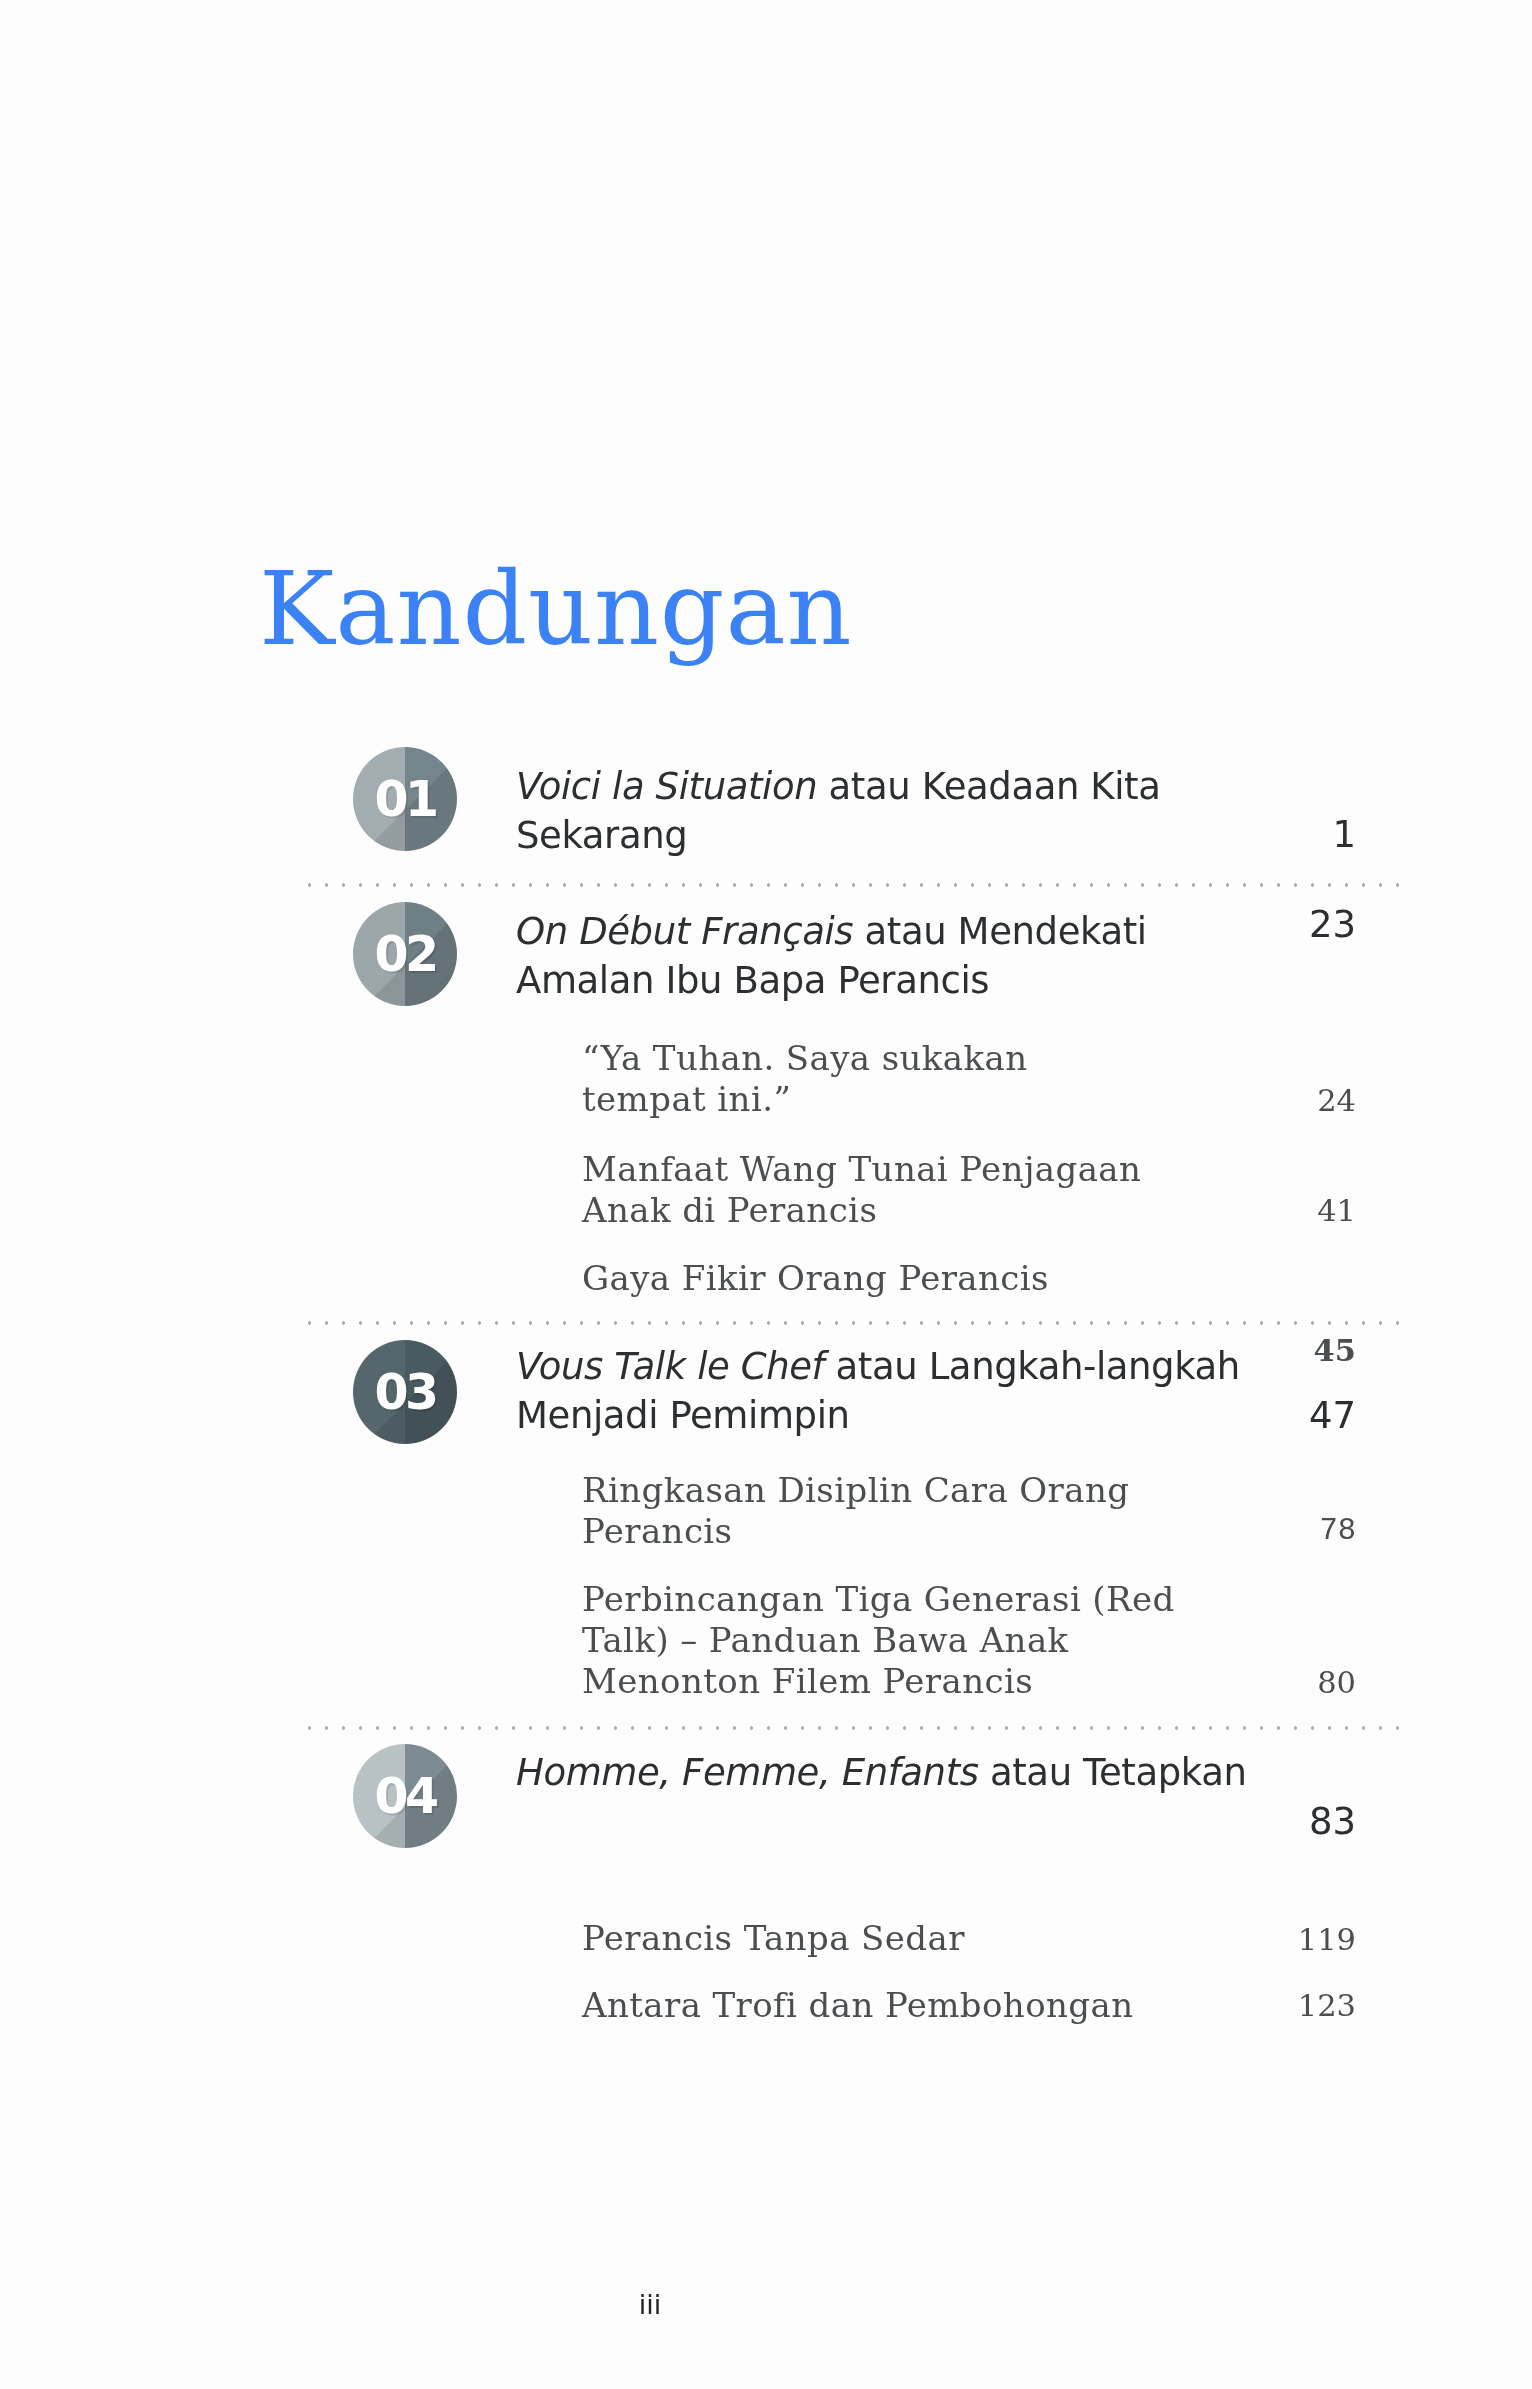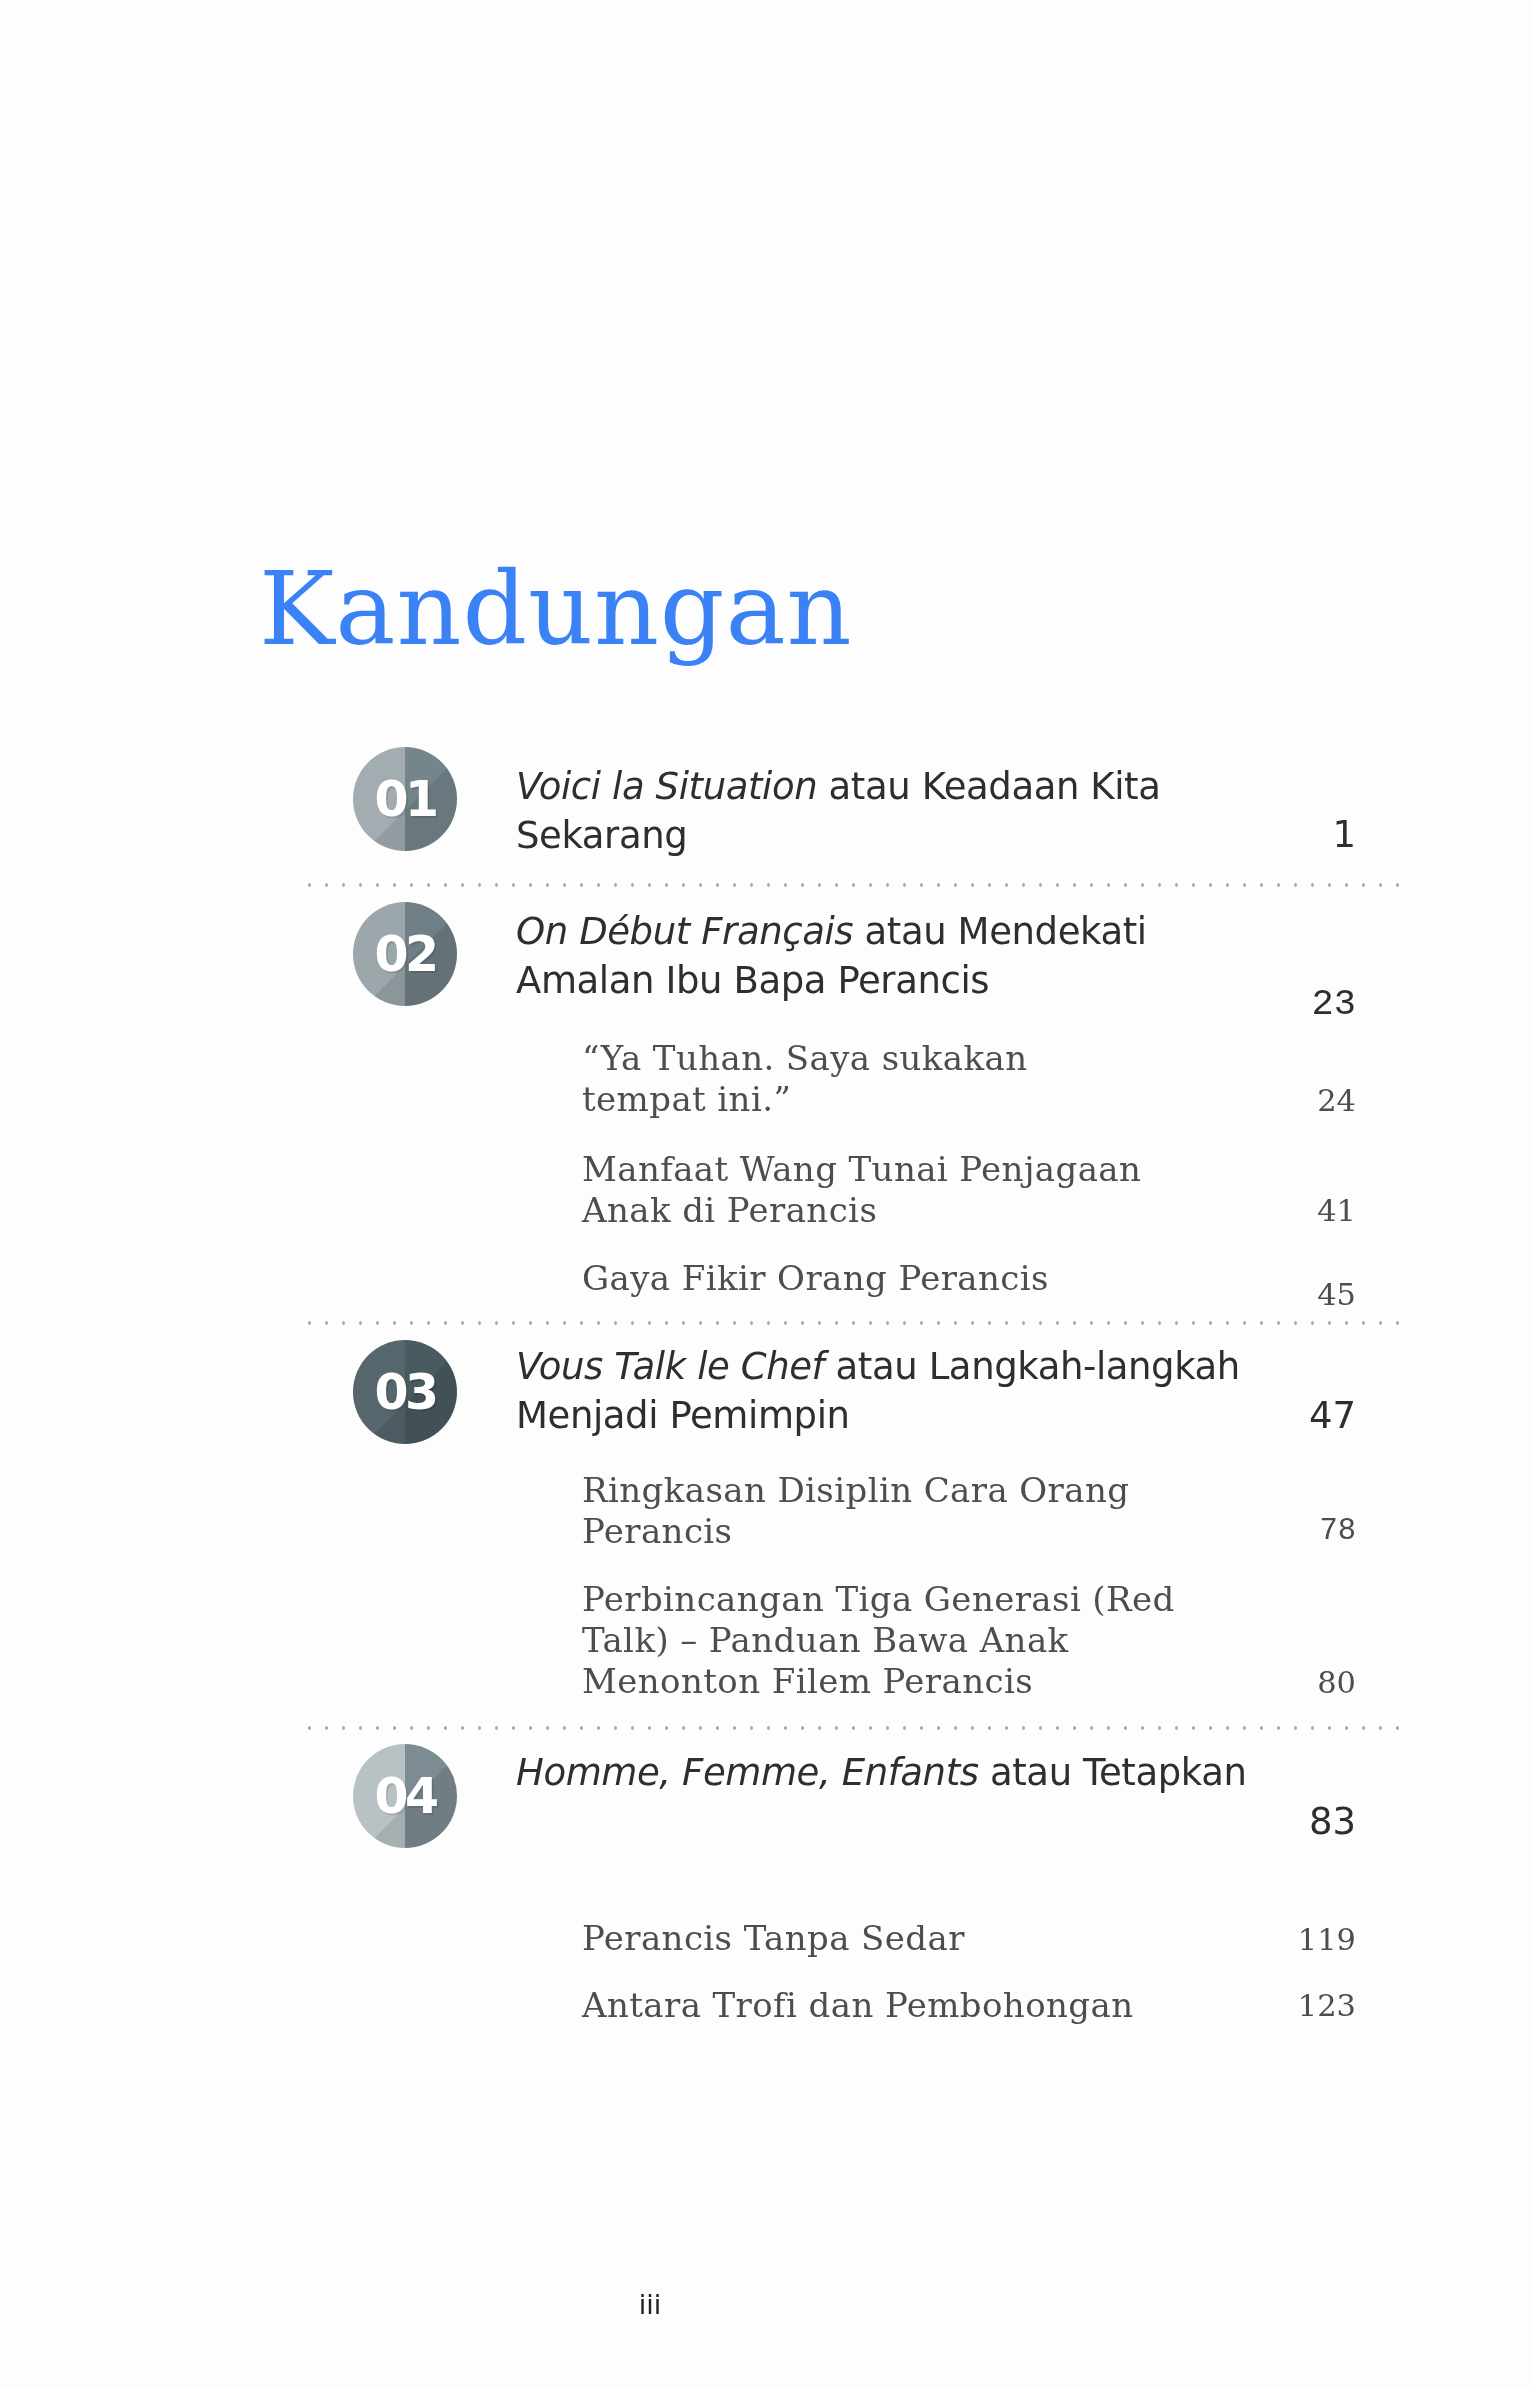--- a/index.html
+++ b/index.html
@@ -90,38 +90,38 @@
     <div class="badge" style="top:902px;">
       <div class="half-l" style="background:#9ca7ab;"></div>
       <div class="half-r" style="background:#6f7f86;"></div>
       <div class="shade"></div>
       <div class="num">02</div>
     </div>
     <div class="ch-text" style="top:907px;">
       <span class="it">On Début Français</span><span> atau Mendekati</span><br>
       <span>Amalan Ibu Bapa Perancis</span>
     </div>
-    <div class="pg" style="top:980px;font-family:Liberation Mono, monospace;">23</div>
+    <div class="pg" style="top:900px;">23</div>
 
     <div class="sub-text" style="top:1038px;">
       <span>“Ya Tuhan. Saya sukakan</span><br>
       <span>tempat ini.”</span>
     </div>
     <div class="sub-pg" style="top:1080px;">24</div>
 
     <div class="sub-text" style="top:1149px;">
       <span>Manfaat Wang Tunai Penjagaan</span><br>
       <span>Anak di Perancis</span>
     </div>
     <div class="sub-pg" style="top:1190px;">41</div>
 
     <div class="sub-text" style="top:1258px;">
       <span>Gaya Fikir Orang Perancis</span>
     </div>
-    <div class="sub-pg" style="top:1274px;">45</div>
+    <div class="sub-pg" style="top:1330px;font-weight:bold;">45</div>
   </div>
   <div class="divider" style="top:1321px;"></div>
 
   <div>
     <div class="badge" style="top:1340px;">
       <div class="half-l" style="background:#56666d;"></div>
       <div class="half-r" style="background:#4a5a61;"></div>
       <div class="shade"></div>
       <div class="num">03</div>
     </div>

